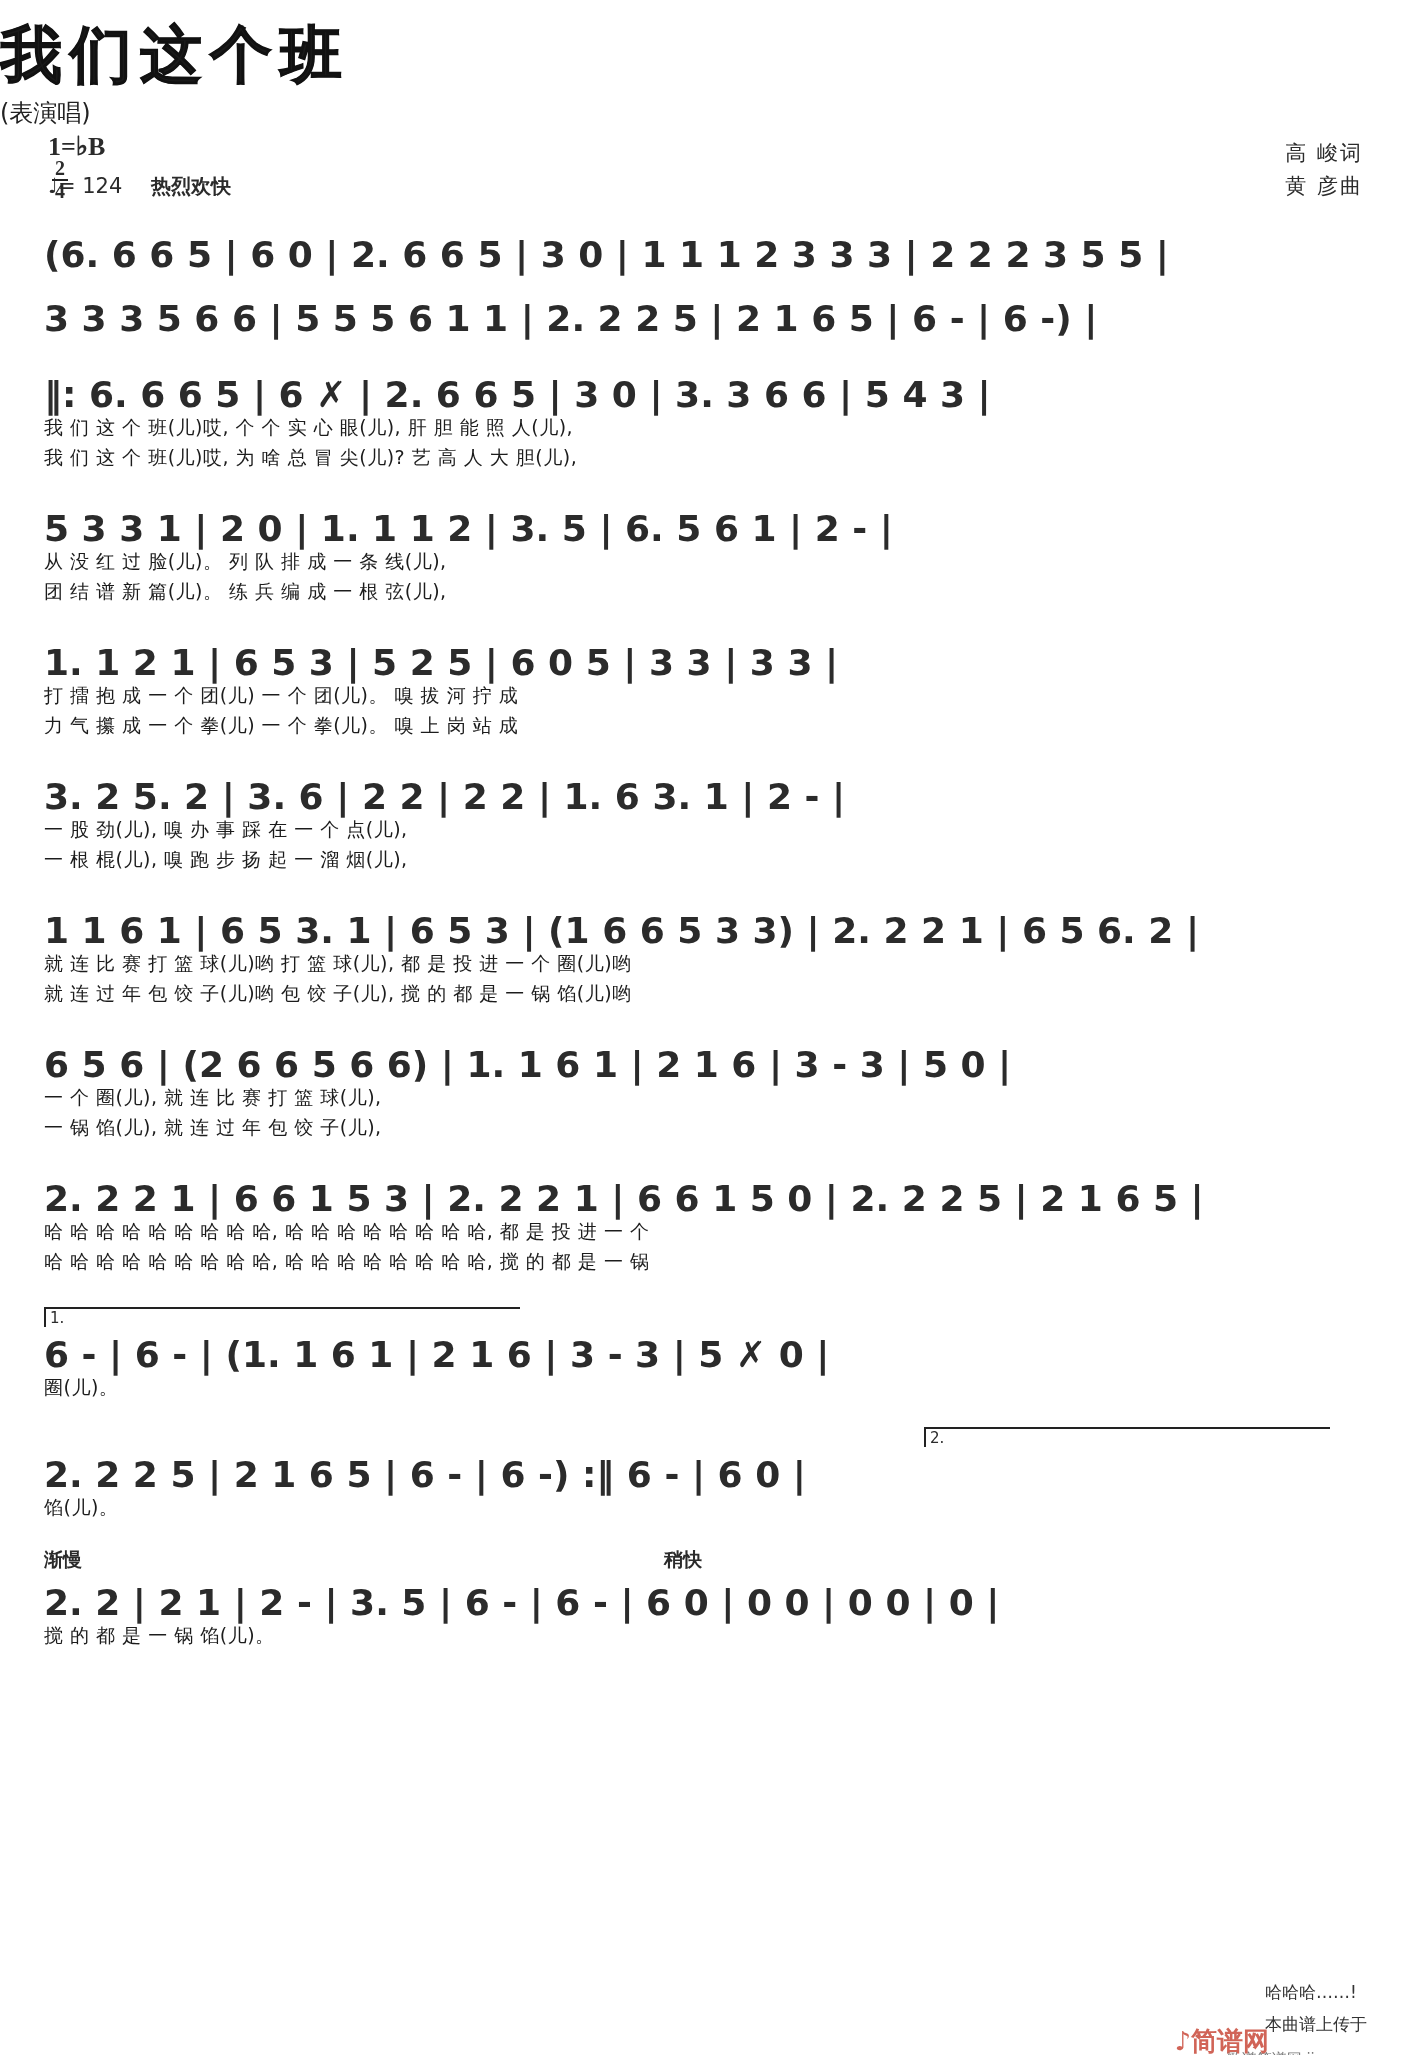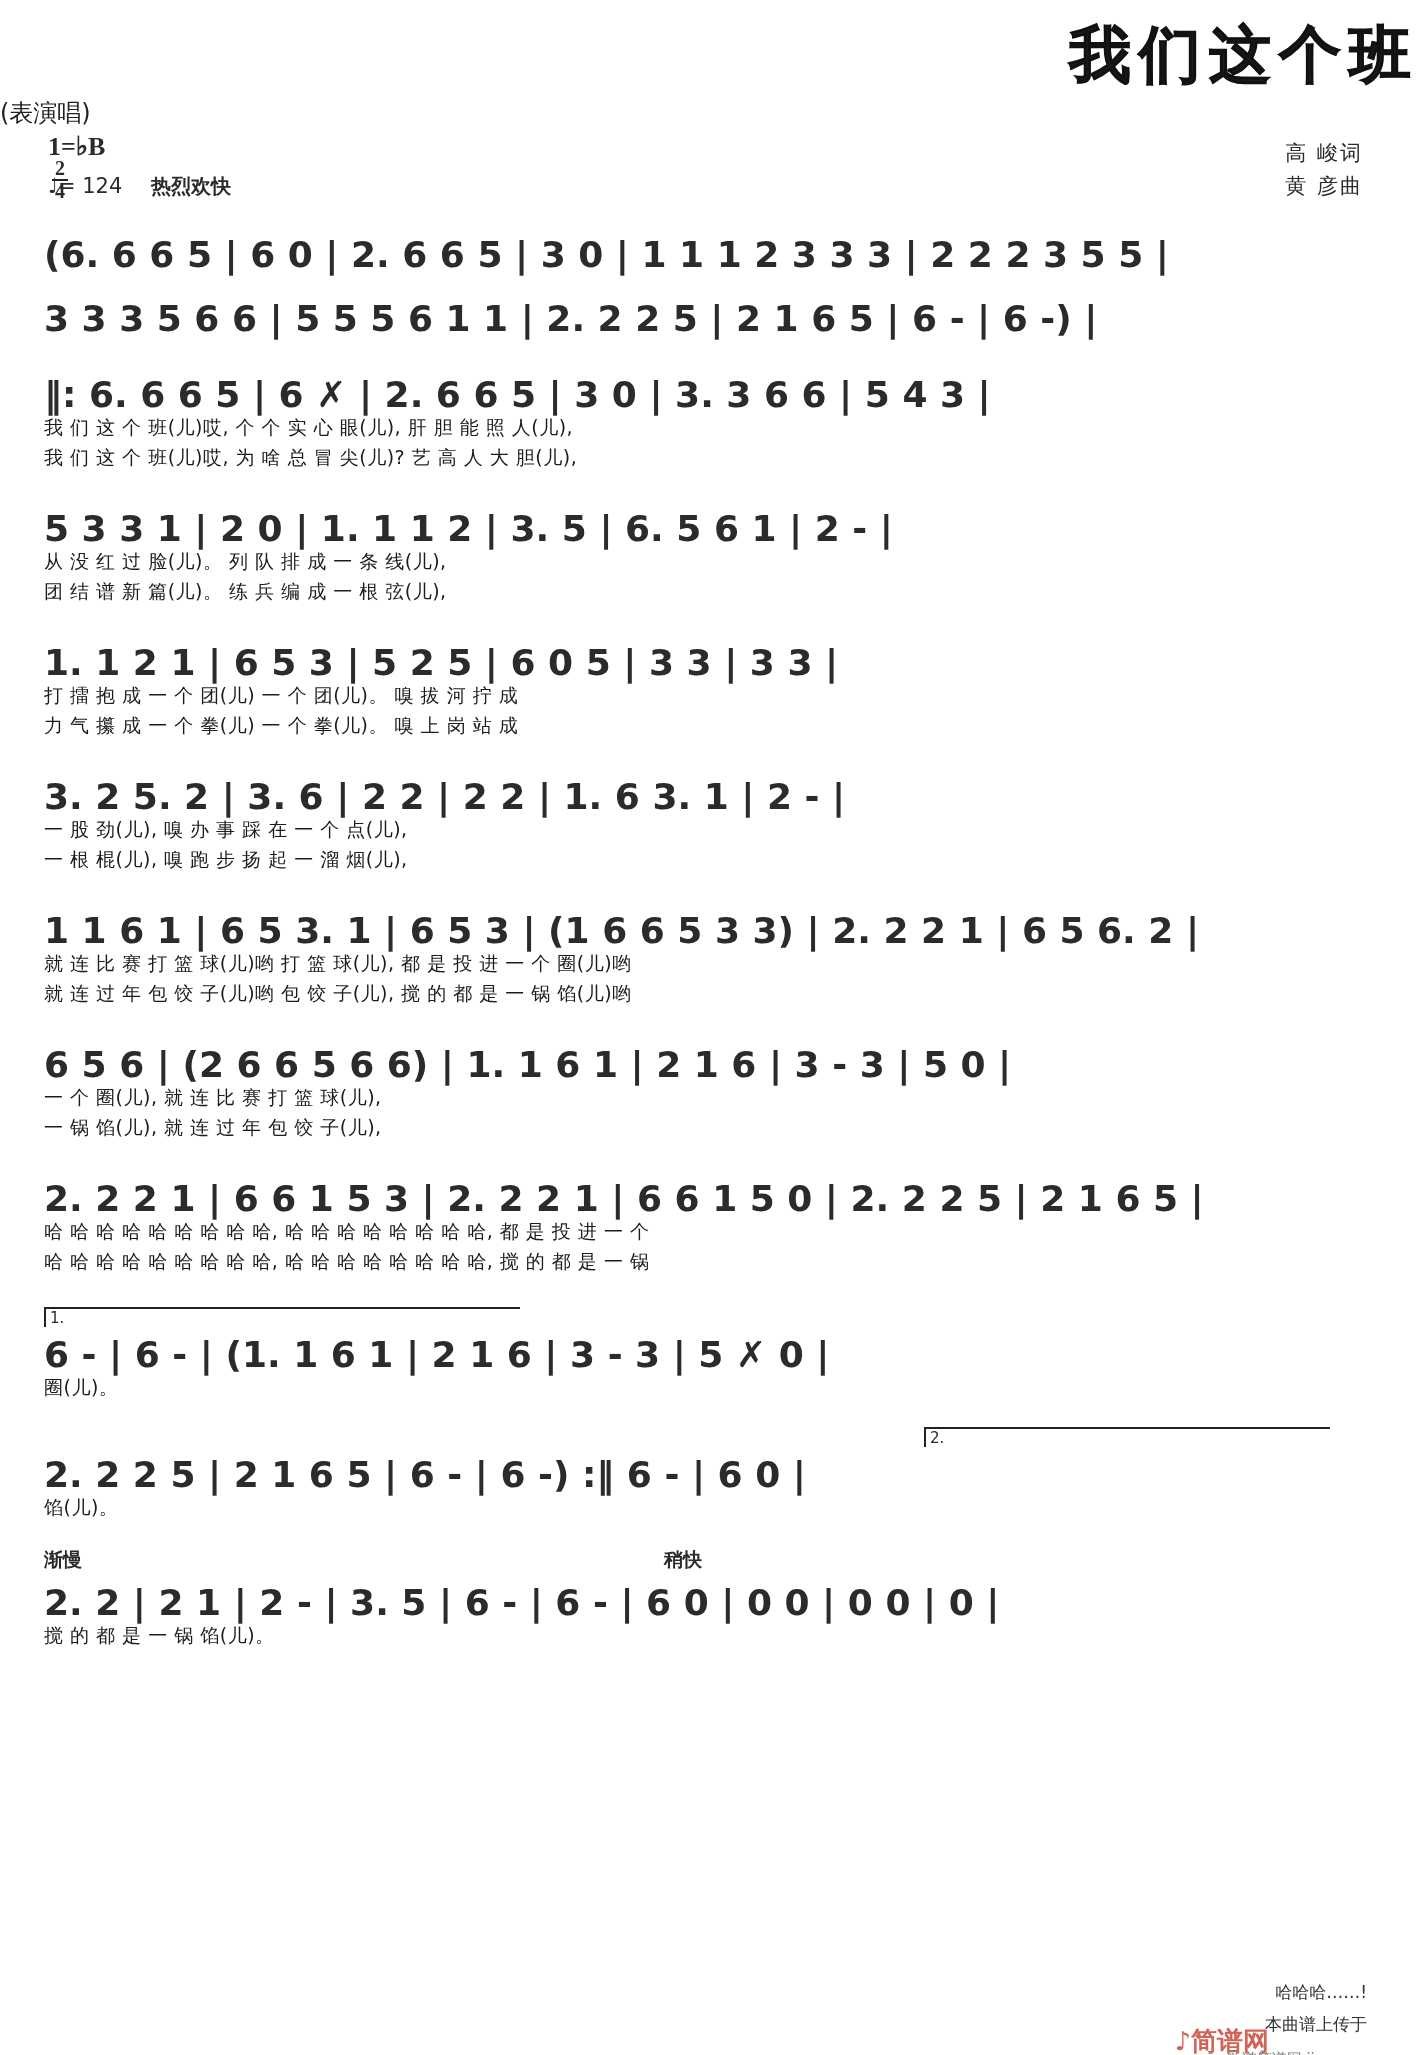--- a/index.html
+++ b/index.html
@@ -17,21 +17,21 @@
   }
   .sheet {
     position: relative;
     width: 1419px;
     height: 2055px;
     box-sizing: border-box;
     padding: 0;
   }
   
   .title {
-    text-align: right;
+    text-align: left;
     font-family: "DejaVu Sans", sans-serif;
     font-weight: bold;
     font-size: 62px;
     letter-spacing: 8px;
     color: #1a1a1a;
     -webkit-text-stroke: 1px #111;
     margin-top: 22px;
     line-height: 1.05;
   }
   .subtitle {
@@ -132,21 +132,20 @@
     font-size: 19px;
     font-weight: bold;
   }
   .footer {
     position: absolute;
     right: 52px;
     bottom: 40px;
     font-size: 17px;
     font-family: "DejaVu Sans", sans-serif;
     color: #333;
-    text-align: right;
     line-height: 1.5;
   }
   .watermark {
     position: absolute;
     right: 44px;
     bottom: 8px;
     font-size: 15px;
     color: #777;
     font-family: "DejaVu Sans", sans-serif;
   }

